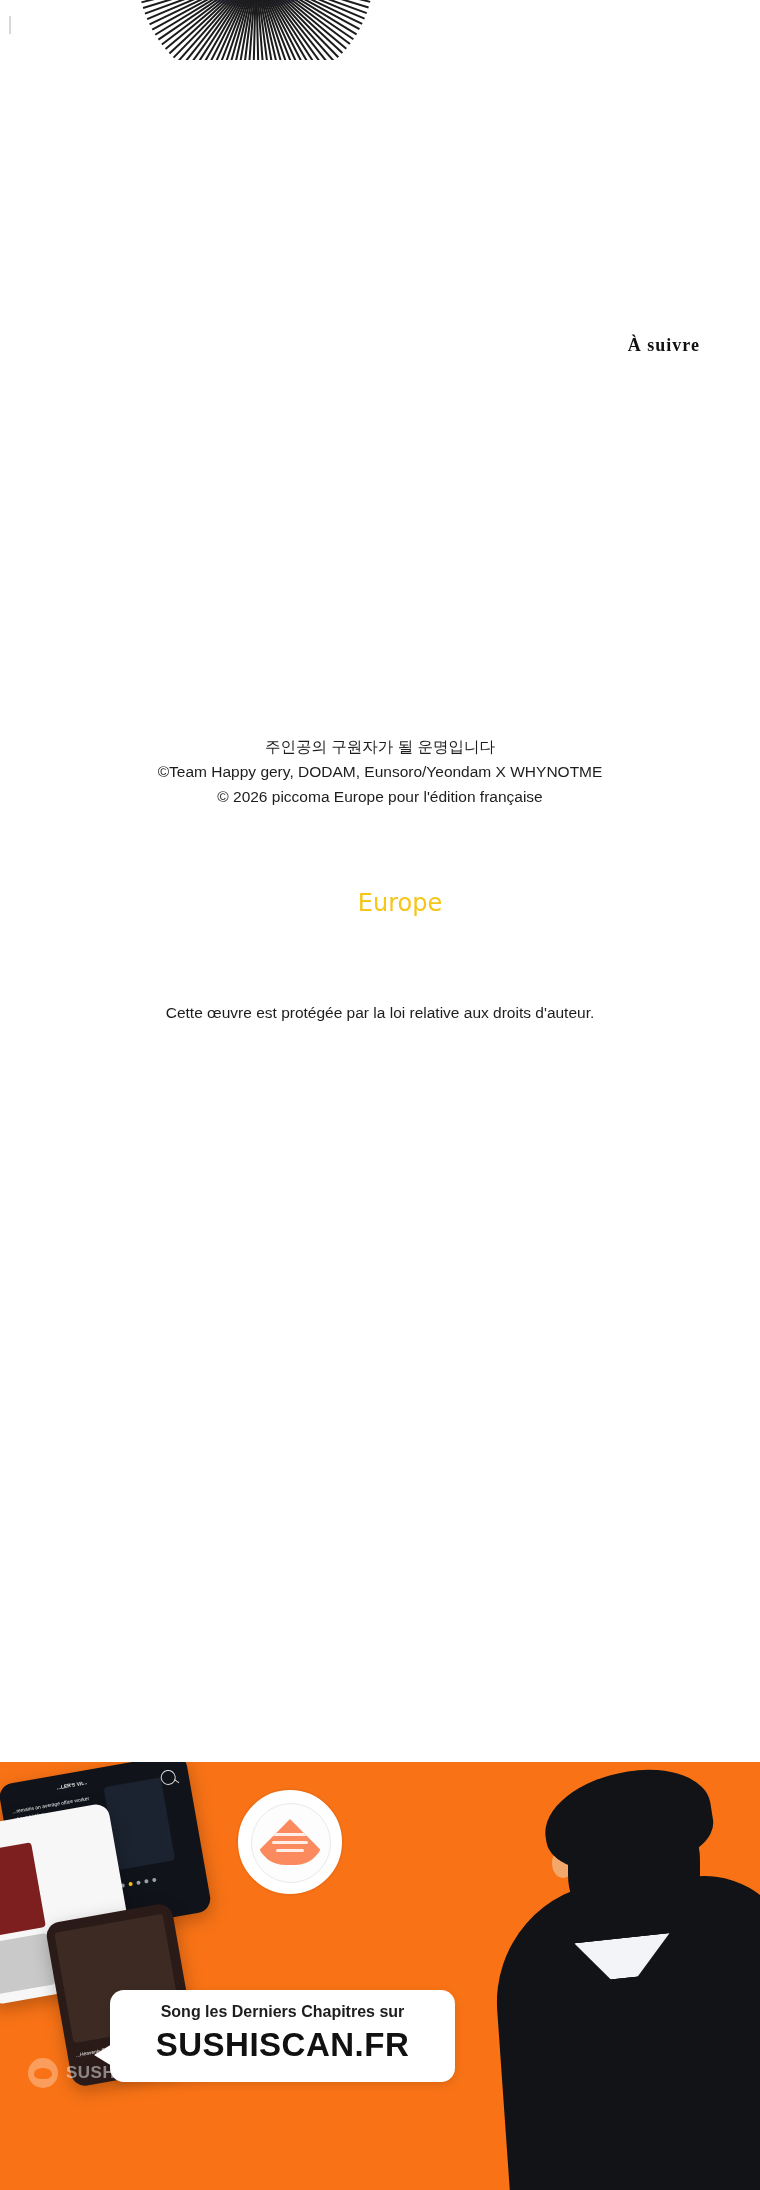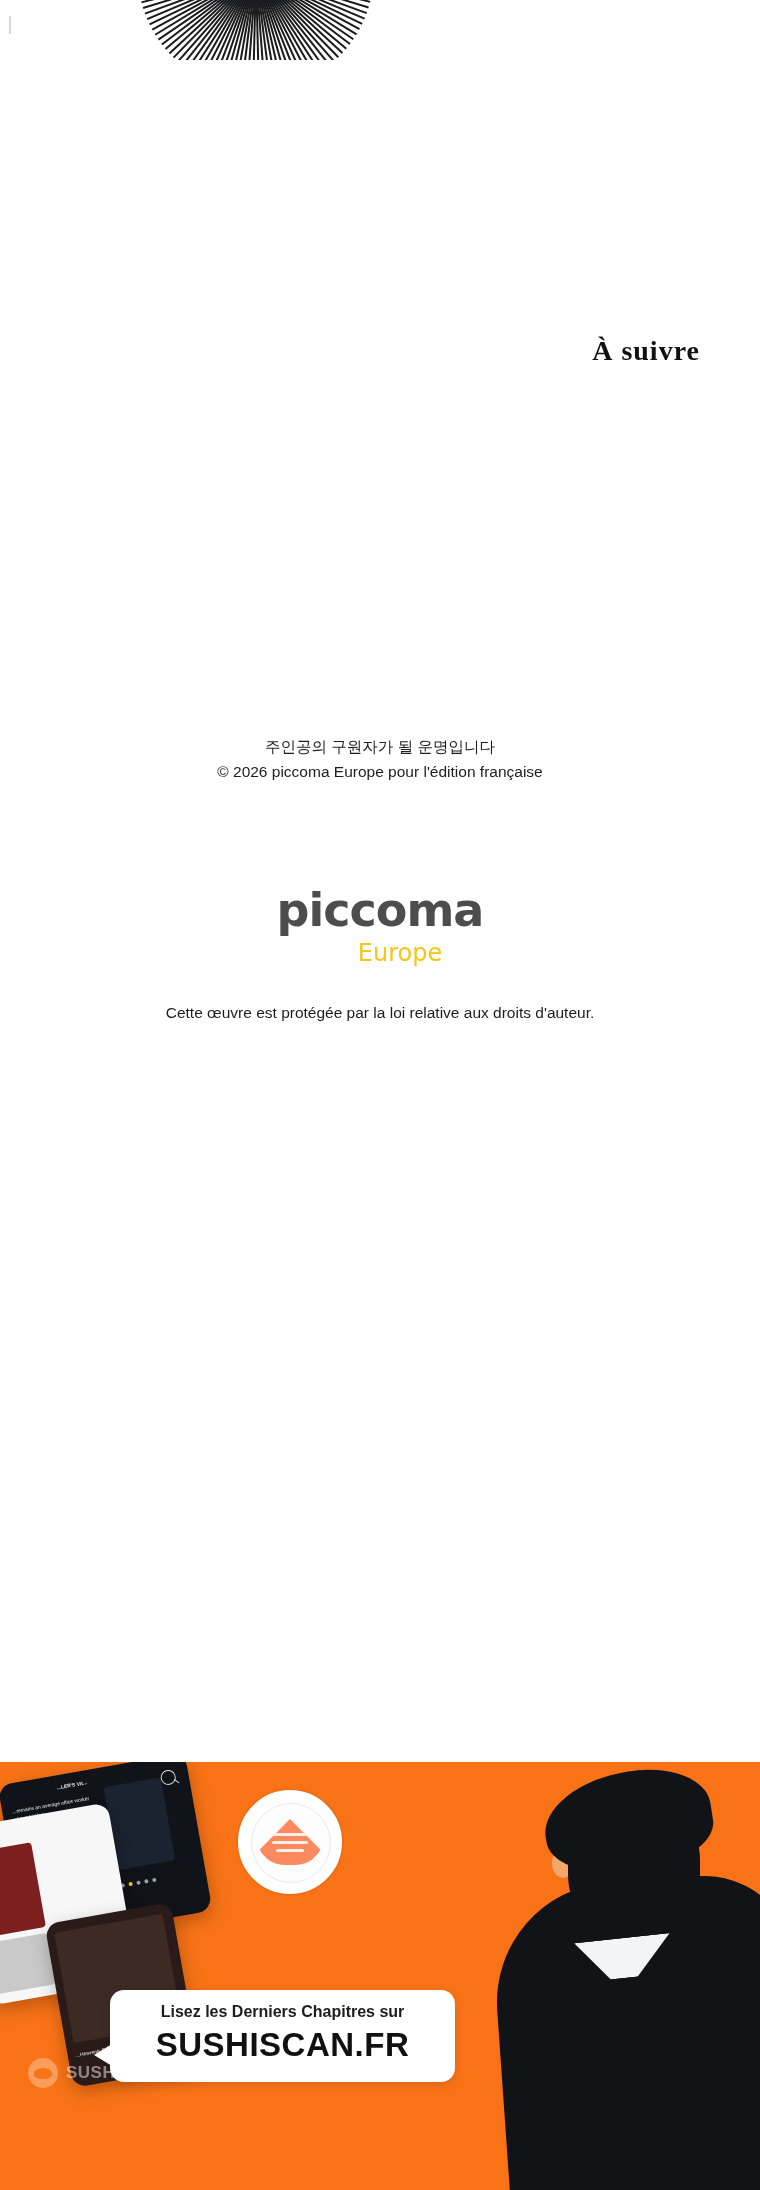--- a/index.html
+++ b/index.html
@@ -59,21 +59,21 @@
     background: #d8d8d8;
   }
 
   
   .to-be-continued {
     position: absolute;
     right: 60px;
     top: 335px;
     font-family: "Liberation Serif", serif;
     font-weight: bold;
-    font-size: 28px;
+    font-size: 18px;
     letter-spacing: 1px;
     color: #111111;
   }
 
   
   .credits {
     position: absolute;
     left: 0;
     top: 735px;
     width: 760px;
@@ -427,25 +427,25 @@
       </div>
   </div>
   <div class="left-edge-mark"></div>
 
 </div>
 
 <div class="to-be-continued">À suivre</div>
 
 <div class="credits">
   <div>주인공의 구원자가 될 운명입니다</div>
+  <div>©Team Happy gery, DODAM, Eunsoro/Yeondam X WHYNOTME</div>
   <div>© 2026 piccoma Europe pour l'édition française</div>
 </div>
 
 <div class="logo-block">
-  <div class="logo-main">piccoma</div>
   <div class="logo-sub">Europe</div>
 </div>
 
 <div class="legal">
   <div>Cette œuvre est protégée par la loi relative aux droits d'auteur.</div>
 </div>
 
 <div class="banner">
 
   <div>
@@ -487,21 +487,21 @@
     <div class="phone-thumb" style="left:6px; top:26px; width:62px; height:86px; background:#7d1f1f;"></div>
     <div class="phone-thumb" style="left:6px; top:118px; width:62px; height:52px; background:#c9c9c9;"></div>
   </div>
 
   <div class="phone phone-c">
     <div class="phone-thumb" style="left:8px; top:10px; width:110px; height:112px; background:#3d2b23;"></div>
     <div class="phone-tiny-text" style="left:8px; top:130px; width:110px;">...Heavenly Demon Can't</div>
   </div>
 
   <div class="cta">
-    <div class="cta-line1">Lisez les Derniers Chapitres sur</div>
+    <div class="cta-line1">Song les Derniers Chapitres sur</div>
     <div class="cta-line2">SUSHISCAN.FR</div>
   </div>
 
   <div class="watermark">
     <div class="wm-badge"></div>
     <div class="wm-text">SUSHISCAN.FR</div>
   </div>
 </div>
 
 </body></html>

